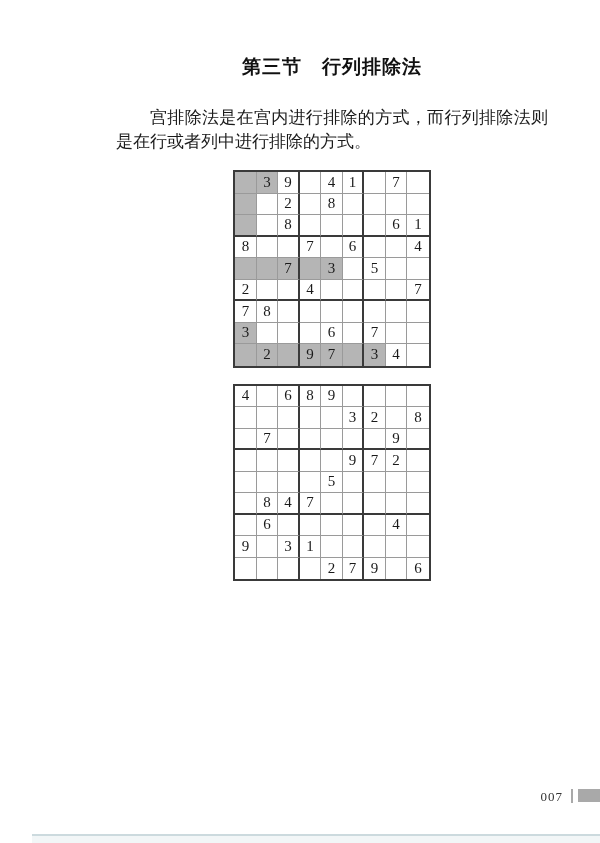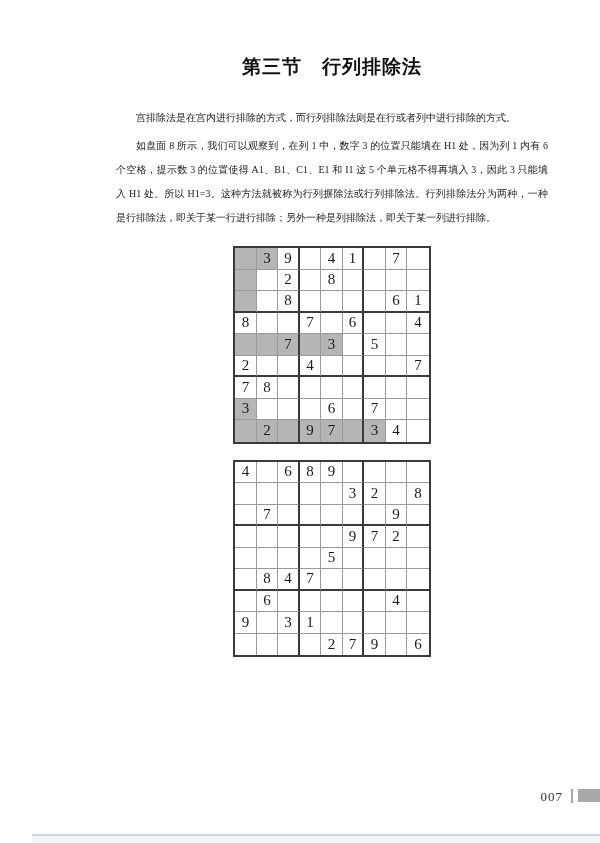--- a/index.html
+++ b/index.html
@@ -23,21 +23,21 @@
     margin: 0 0 26px 0;
     text-align: center;
     font-family: "Liberation Sans", sans-serif;
     font-weight: bold;
     font-size: 19px;
     letter-spacing: 1px;
     color: #111;
   }
   p.body {
     margin: 0;
-    font-size: 10px;
+    font-size: 17px;
     line-height: 24px;
     text-align: justify;
     text-indent: 2em;
     color: #1a1a1a;
   }
   p.body + p.body { margin-top: 4px; }
   .grid-block { margin-top: 16px; }
   .sudoku {
     display: grid;
     grid-template-columns: repeat(9, 21.5px);
@@ -110,21 +110,20 @@
     border-top: 2px solid #ccdade;
   }
 </style>
 </head>
 <body>
 
 <div class="page">
   <div class="content">
     <h1 class="section-title">第三节　行列排除法</h1>
     <p class="body">宫排除法是在宫内进行排除的方式，而行列排除法则是在行或者列中进行排除的方式。</p>
-    <p class="body">如盘面 8 所示，我们可以观察到，在列 1 中，数字 3 的位置只能填在 H1 处，因为列 1 内有 6 个空格，提示数 3 的位置使得 A1、B1、C1、E1 和 I1 这 5 个单元格不得再填入 3，因此 3 只能填入 H1 处。所以 H1=3。这种方法就被称为行列摒除法或行列排除法。行列排除法分为两种，一种是行排除法，即关于某一行进行排除；另外一种是列排除法，即关于某一列进行排除。</p>
 
     <div class="grid-block">
       <div class="sudoku">
           <div class="cell shaded"></div>
           <div class="cell shaded">3</div>
           <div class="cell br">9</div>
           <div class="cell"></div>
           <div class="cell">4</div>
           <div class="cell br">1</div>
           <div class="cell"></div>

